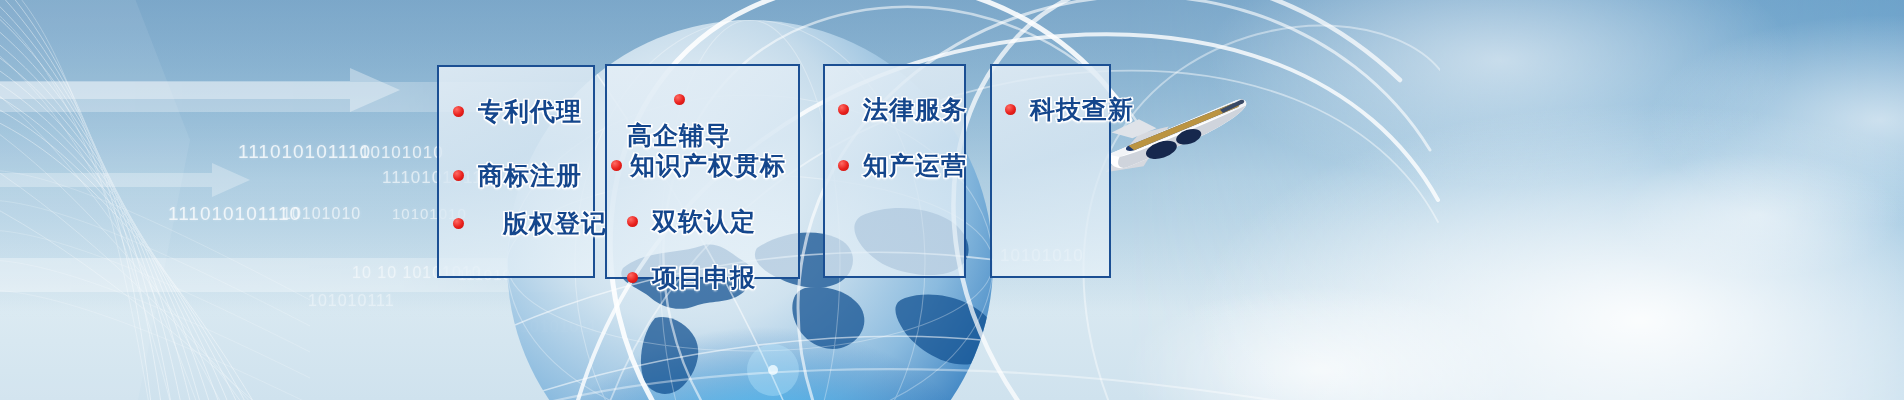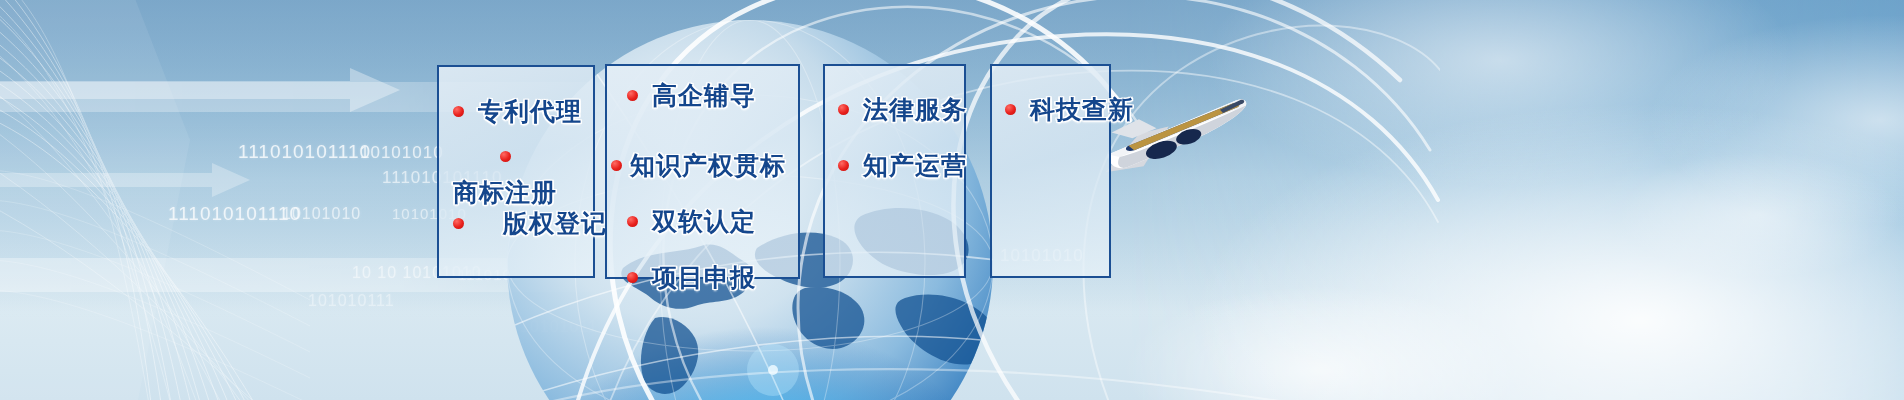--- a/index.html
+++ b/index.html
@@ -246,32 +246,32 @@
       <ellipse cx="112" cy="64" rx="13" ry="7" fill="#16284d"></ellipse>
       <path d="M150,48 L172,45 C176,45 177,48 174,49 L152,52 Z" fill="#3a4a66"></path>
     </g>
   </svg>
 
   <div class="panel" id="panel-1">
     <div class="item" style="left:14px;top:28px;">
       <span class="dot"></span>
       <span class="txt">专利代理</span>
     </div>
-    <div class="item" style="left:14px;top:84px;flex-direction:column;">
+    <div class="item" style="left:14px;top:92px;">
       <span class="dot"></span>
       <span class="txt">商标注册</span>
     </div>
     <div class="item" style="left:14px;top:140px;gap:39px;">
       <span class="dot"></span>
       <span class="txt">版权登记</span>
     </div>
   </div>
 
   <div class="panel" id="panel-2">
-    <div class="item" style="left:20px;top:13px;">
+    <div class="item" style="left:20px;top:28px;flex-direction:column;">
       <span class="dot"></span>
       <span class="txt">高企辅导</span>
     </div>
     <div class="item" style="left:4px;top:83px;gap:8px;">
       <span class="dot"></span>
       <span class="txt">知识产权贯标</span>
     </div>
     <div class="item" style="left:20px;top:139px;">
       <span class="dot"></span>
       <span class="txt">双软认定</span>

